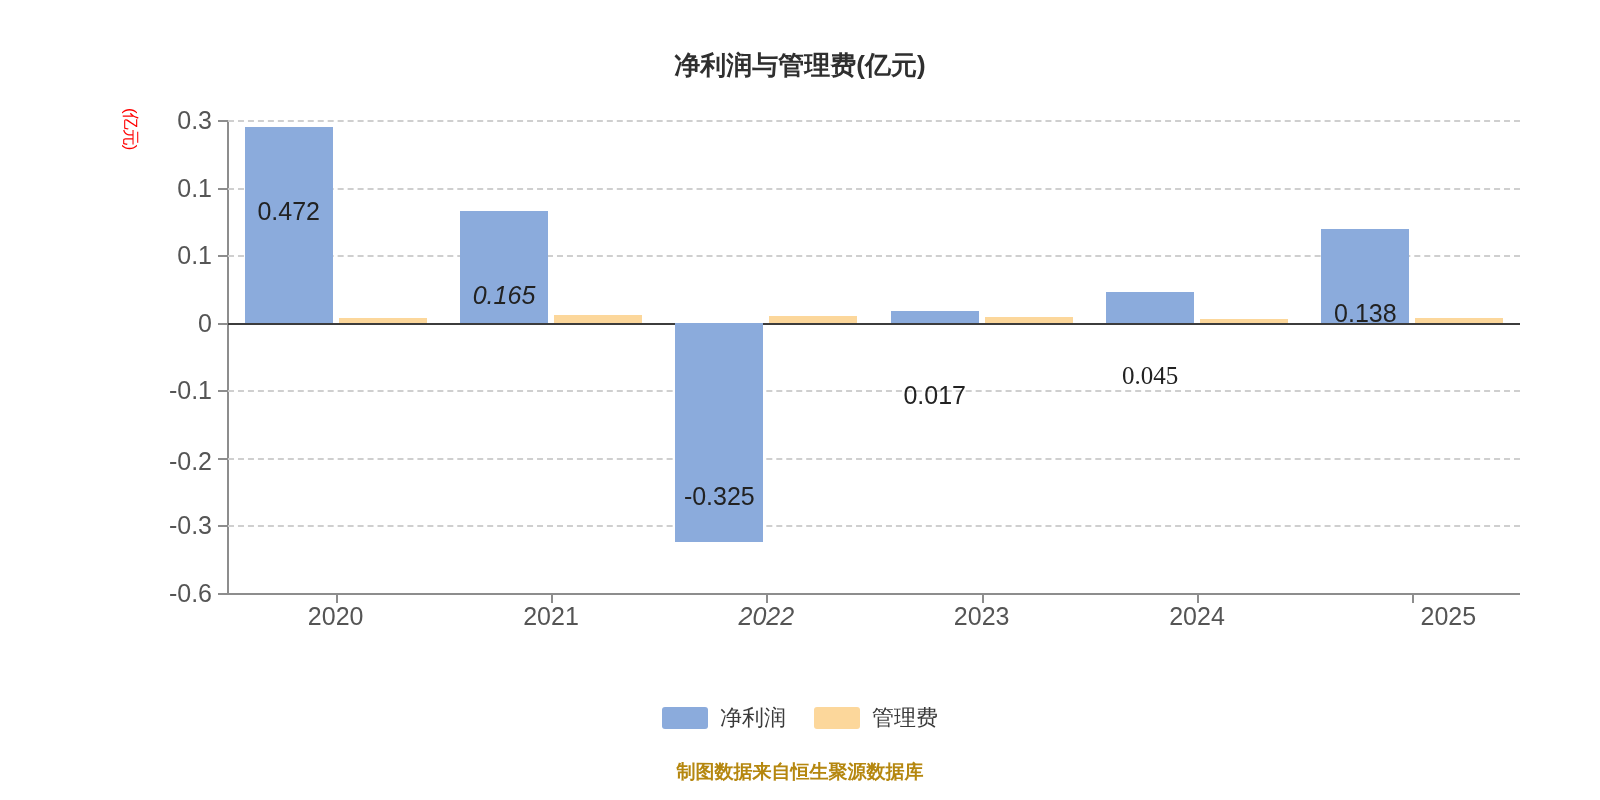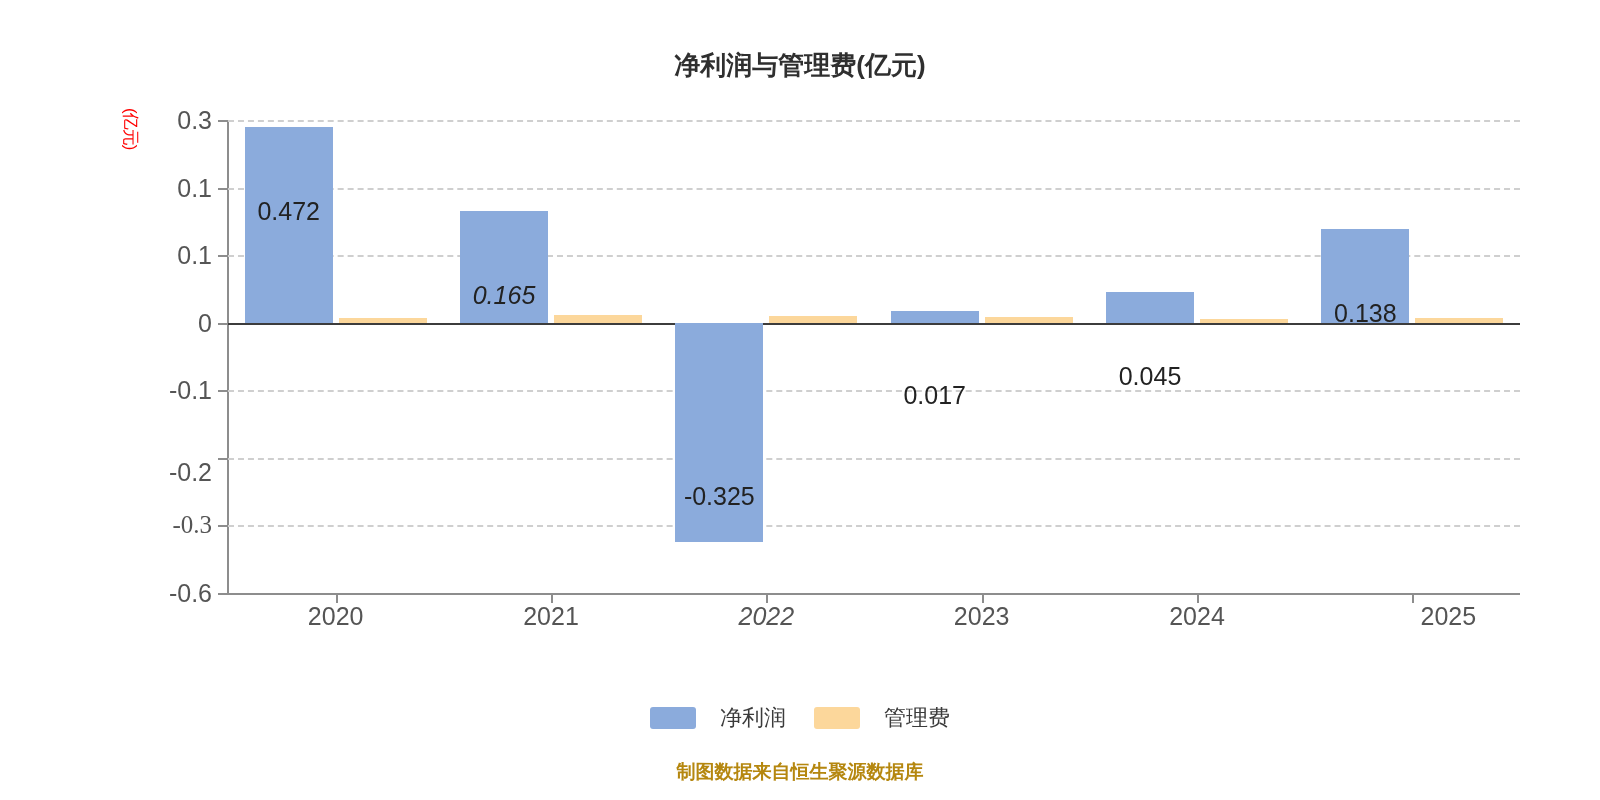--- a/index.html
+++ b/index.html
@@ -99,21 +99,21 @@
     position:absolute;top:0;
     transform:translateX(-50%);
     font-size:25px;color:#555;
   }
 
   
   .legend{
     position:absolute;left:0;top:703px;width:1600px;
     display:flex;justify-content:center;align-items:center;gap:28px;
   }
-  .legend-item{display:flex;align-items:center;gap:24px;}
+  .legend-item{display:flex;align-items:center;gap:12px;}
   .legend-swatch{width:46px;height:22px;border-radius:3px;}
   .legend-text{font-size:22px;color:#3b3b3b;}
 
   
   .footer{
     position:absolute;left:0;top:759px;width:1600px;
     text-align:center;
     font-size:19px;color:#b5870f;font-weight:bold;
     white-space:nowrap;
   }
@@ -127,22 +127,22 @@
   <div class="chart-title">净利润与管理费(亿元)</div>
 
   <div class="axis-unit" style="color: rgb(255, 0, 0);">(亿元)</div>
 
   <div class="ylabels" id="ylabels">
       <span style="top: 0px;">0.3</span>
       <span style="top: 67.5714px;">0.1</span>
       <span style="top: 135.143px;">0.1</span>
       <span style="top: 202.714px;">0</span>
       <span style="top: 270.286px;">-0.1</span>
-      <span style="top: 352px;">-0.2</span>
-      <span style="top: 405.429px; font-family: Liberation Serif, serif;">-0.3</span>
+      <span style="top: 341px;">-0.2</span>
+      <span style="top: 405.429px;">-0.3</span>
       <span style="top: 473px;">-0.6</span>
     </div>
 
   <div class="plot" id="plot">
     <div class="axis-y-line"></div>
   <div class="gridline" style="top: 0px;"></div>
       <div class="ytick" style="top: 0px;"></div>
       <div class="gridline" style="top: 67.5714px;"></div>
       <div class="ytick" style="top: 67.5714px;"></div>
       <div class="gridline" style="top: 135.143px;"></div>
@@ -163,21 +163,21 @@
       <div class="bar net" style="left: 232px; top: 91.2214px; width: 88px; height: 111.493px; background: rgb(139, 171, 220);"></div>
       <div class="bar-label" style="left: 276px; top: 161.221px; font-style: italic;">0.165</div>
       <div class="bar exp" style="left: 326px; top: 195.281px; width: 88px; height: 7.43286px; background: rgb(252, 215, 155);"></div>
       <div class="bar net" style="left: 447.333px; top: 202.714px; width: 88px; height: 219.607px; background: rgb(139, 171, 220);"></div>
       <div class="bar-label" style="left: 491.333px; top: 362.321px;">-0.325</div>
       <div class="bar exp" style="left: 541.333px; top: 195.957px; width: 88px; height: 6.75714px; background: rgb(252, 215, 155);"></div>
       <div class="bar net" style="left: 662.667px; top: 191.227px; width: 88px; height: 11.4871px; background: rgb(139, 171, 220);"></div>
       <div class="bar-label" style="left: 706.667px; top: 261.227px;">0.017</div>
       <div class="bar exp" style="left: 756.667px; top: 197.309px; width: 88px; height: 5.40571px; background: rgb(252, 215, 155);"></div>
       <div class="bar net" style="left: 878px; top: 172.307px; width: 88px; height: 30.4071px; background: rgb(139, 171, 220);"></div>
-      <div class="bar-label" style="left: 922px; top: 242.307px;">0.045</div>
+      <div class="bar-label" style="left: 922px; top: 242.307px; font-family: Liberation Serif, serif;">0.045</div>
       <div class="bar exp" style="left: 972px; top: 198.66px; width: 88px; height: 4.05429px; background: rgb(252, 215, 155);"></div>
       <div class="bar net" style="left: 1093.33px; top: 109.466px; width: 88px; height: 93.2486px; background: rgb(139, 171, 220);"></div>
       <div class="bar-label" style="left: 1137.33px; top: 179.466px; text-align: center;">0.138</div>
       <div class="bar exp" style="left: 1187.33px; top: 197.984px; width: 88px; height: 4.73px; background: rgb(252, 215, 155);"></div>
     </div>
 
   <div class="xaxis-line"></div>
   <div class="xlabels" id="xlabels">
       <span style="left: 107.667px;">2020</span>
       <span style="left: 323px;">2021</span>

